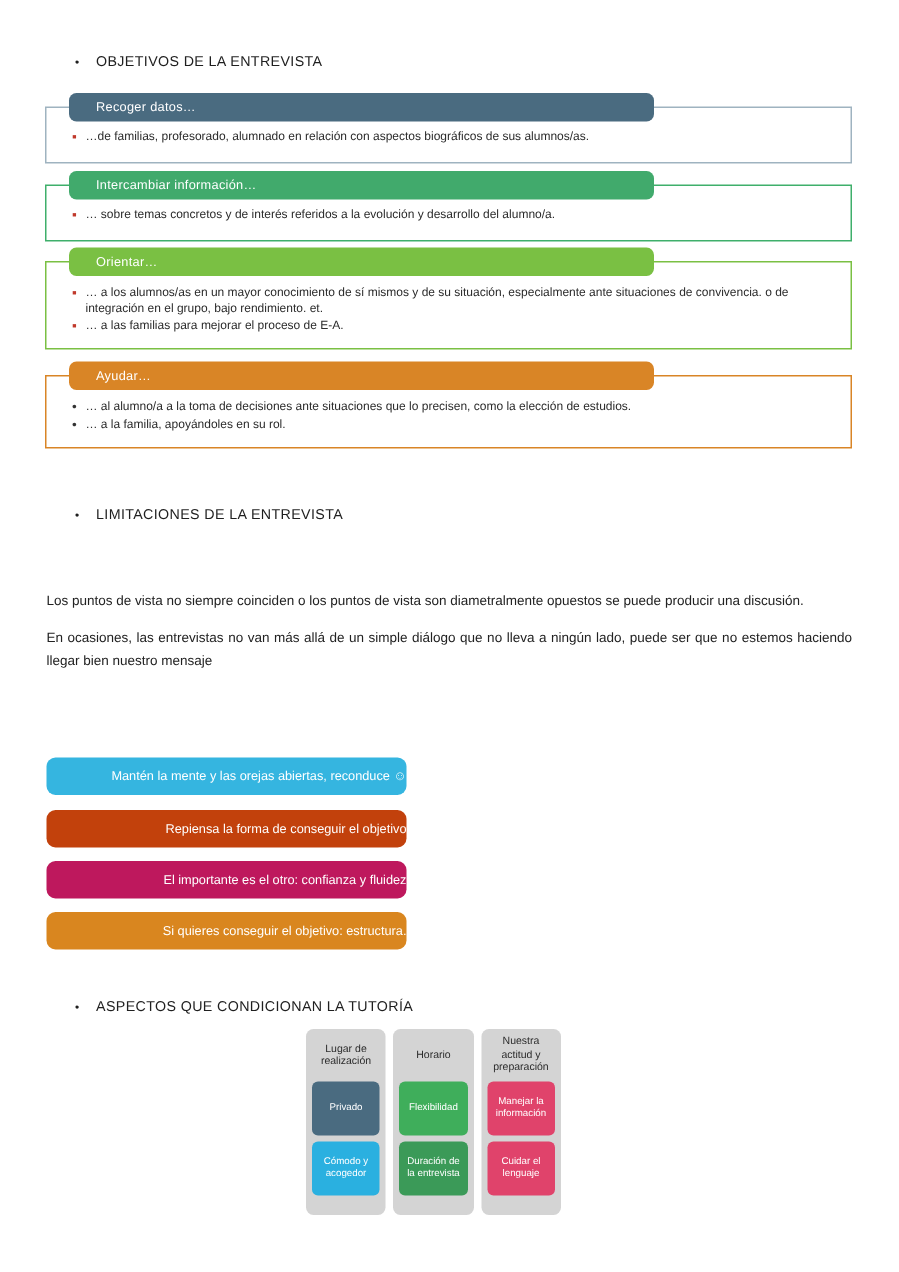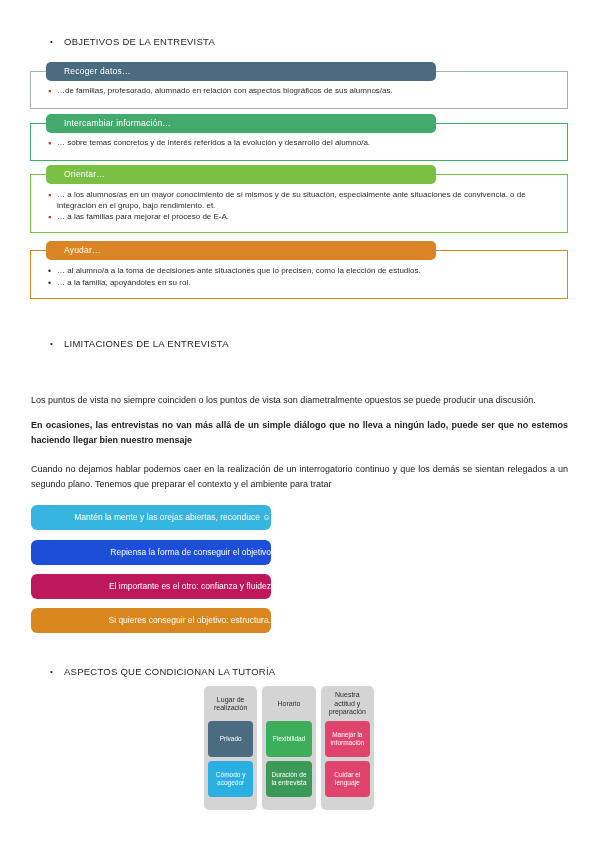--- a/index.html
+++ b/index.html
@@ -122,21 +122,21 @@
     width: 240px;
     height: 25px;
     border-radius: 6px;
     color: #ffffff;
     font-size: 8.5px;
     line-height: 25px;
     text-align: right;
     box-sizing: border-box;
   }
   .pill-cyan   { background: #35b5e0; }
-  .pill-slate  { background: #1d4ed8; }
+  .pill-slate  { background: #c2410c; }
   .pill-green  { background: #be185d; }
   .pill-orange { background: #d9861f; }
 
   
   .diagram {
     position: absolute;
     left: 204px;
     top: 686px;
     width: 170px;
     height: 124px;
@@ -246,22 +246,21 @@
       </div>
     </div>
   </div>
 
   <div class="section-heading" style="left:50px; top:338px;">
     <span class="bullet">•</span>
     <span class="htext">LIMITACIONES DE LA ENTREVISTA</span>
   </div>
 
   <div class="para" style="top:373px;margin-top:20px;">Los puntos de vista no siempre coinciden o los puntos de vista son diametralmente opuestos se puede producir una discusión.</div>
-  <div class="para" style="top:418px;font-weight:bold;">En ocasiones, las entrevistas no van más allá de un simple diálogo que no lleva a ningún lado, puede ser que no estemos haciendo llegar bien nuestro mensaje</div>
-  <div class="para" style="top:462px;">Cuando no dejamos hablar podemos caer en la realización de un interrogatorio continuo y que los demás se sientan relegados a un segundo plano. Tenemos que preparar el contexto y el ambiente para tratar</div>
+  <div class="para" style="top:418px;">En ocasiones, las entrevistas no van más allá de un simple diálogo que no lleva a ningún lado, puede ser que no estemos haciendo llegar bien nuestro mensaje</div>
 
   <div class="pill pill-cyan" style="top:505px;">Mantén la mente y las orejas abiertas, reconduce ☺</div>
   <div class="pill pill-slate" style="top:540px;">Repiensa la forma de conseguir el objetivo</div>
   <div class="pill pill-green" style="top:574px;">El importante es el otro: confianza y fluidez</div>
   <div class="pill pill-orange" style="top:608px;">Si quieres conseguir el objetivo: estructura.</div>
 
   <div class="section-heading" style="left:50px; top:666px;">
     <span class="bullet">•</span>
     <span class="htext">ASPECTOS QUE CONDICIONAN LA TUTORÍA</span>
   </div>

